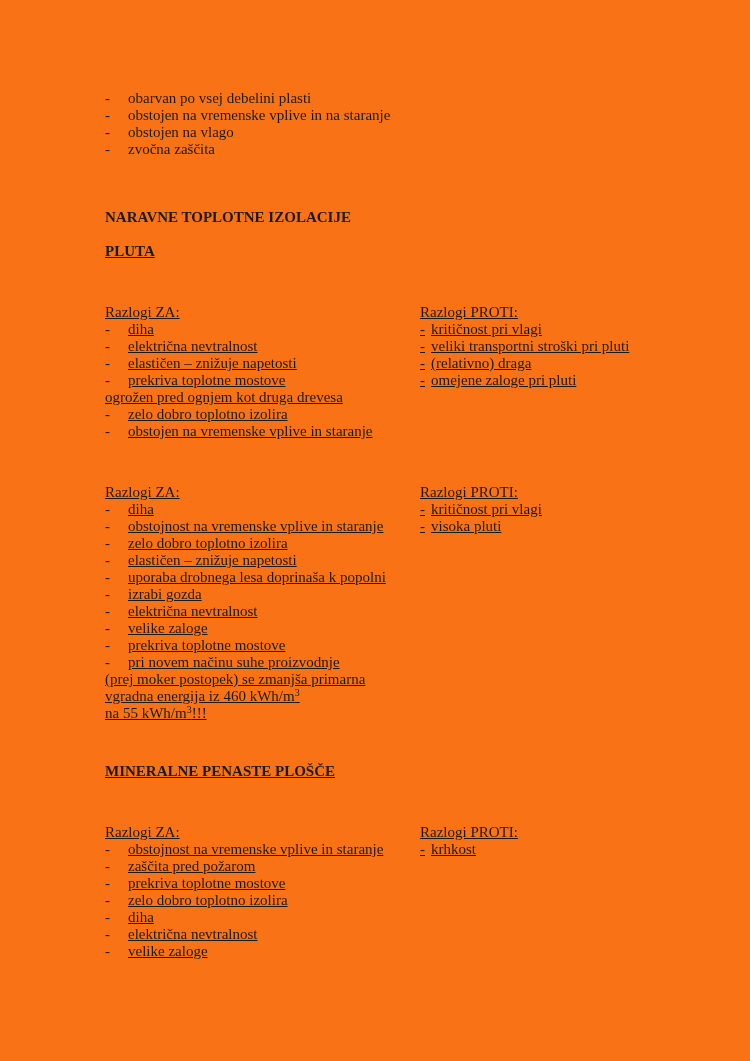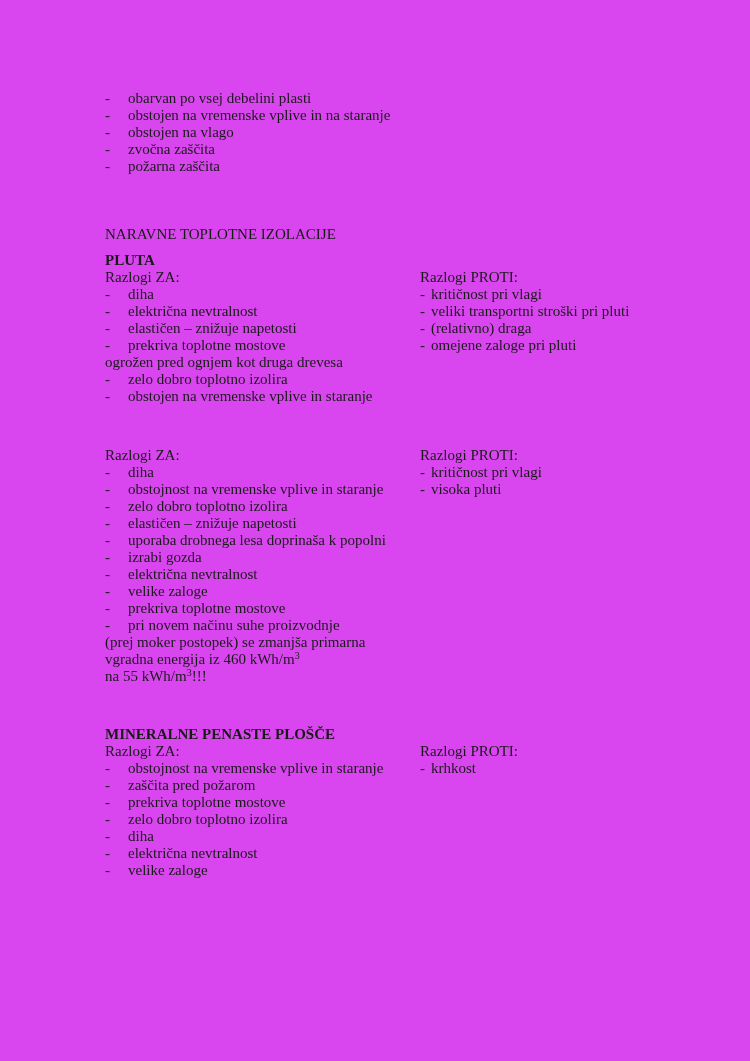--- a/index.html
+++ b/index.html
@@ -4,65 +4,64 @@
 <style>
   html, body {
     margin: 0;
     padding: 0;
     background: #ffffff;
   }
   .page {
     position: relative;
     width: 750px;
     height: 1061px;
-    background: #d946ef;
+    background: #f97316;
     color: #1a1a1a;
     font-family: "Liberation Serif", serif;
     font-size: 15px;
     line-height: 17px;
     box-sizing: border-box;
     padding: 90px 95px 0 105px;
     overflow: hidden;
   }
   .li { min-height: 17px; }
   .dash {
     display: inline-block;
     width: 23px;
   }
   .main-heading {
-    font-weight: normal;
+    font-weight: bold;
     margin-top: 51px;
-    margin-bottom: 9px;
+    margin-bottom: 17px;
   }
-  .section { margin-top: 0; }
+  .section { margin-top: 0; text-decoration: underline; }
   .section.gap-lesna { margin-top: 42px; }
   .section.gap-mineralne { margin-top: 41px; }
   .section-title { font-weight: bold; }
-  .cols { display: flex; }
+  .cols { display: flex; margin-top: 44px; }
   .col-za { width: 315px; }
   .col-proti { width: 235px; }
   .pdash { margin-right: 6px; }
   .sup {
     font-size: 10px;
     position: relative;
     top: -5px;
     line-height: 0;
   }
 </style>
 </head>
 <body>
 
 <div class="page">
 
   <div>
     <div class="li"><span class="dash">-</span><span>obarvan po vsej debelini plasti</span></div>
     <div class="li"><span class="dash">-</span><span>obstojen na vremenske vplive in na staranje</span></div>
     <div class="li"><span class="dash">-</span><span>obstojen na vlago</span></div>
     <div class="li"><span class="dash">-</span><span>zvočna zaščita</span></div>
-    <div class="li"><span class="dash">-</span><span>požarna zaščita</span></div>
   </div>
 
   <div class="main-heading">NARAVNE TOPLOTNE IZOLACIJE</div>
 
   <div class="section">
     <div class="section-title">PLUTA</div>
     <div class="cols">
       <div class="col-za">
         <div class="li">Razlogi ZA:</div>
         <div class="li"><span class="dash">-</span><span>diha</span></div>

